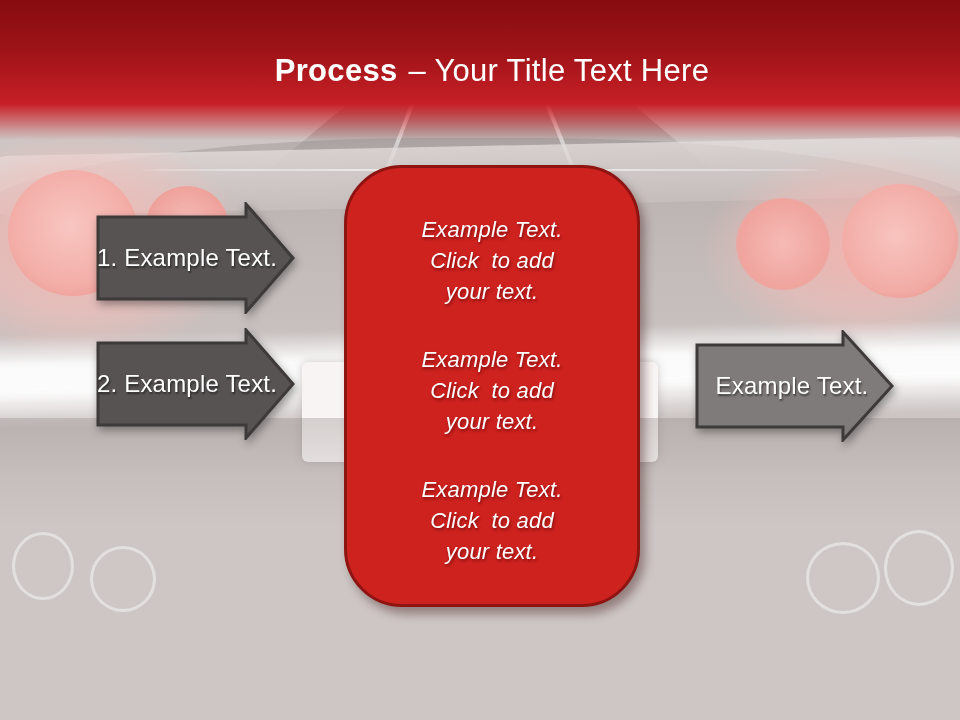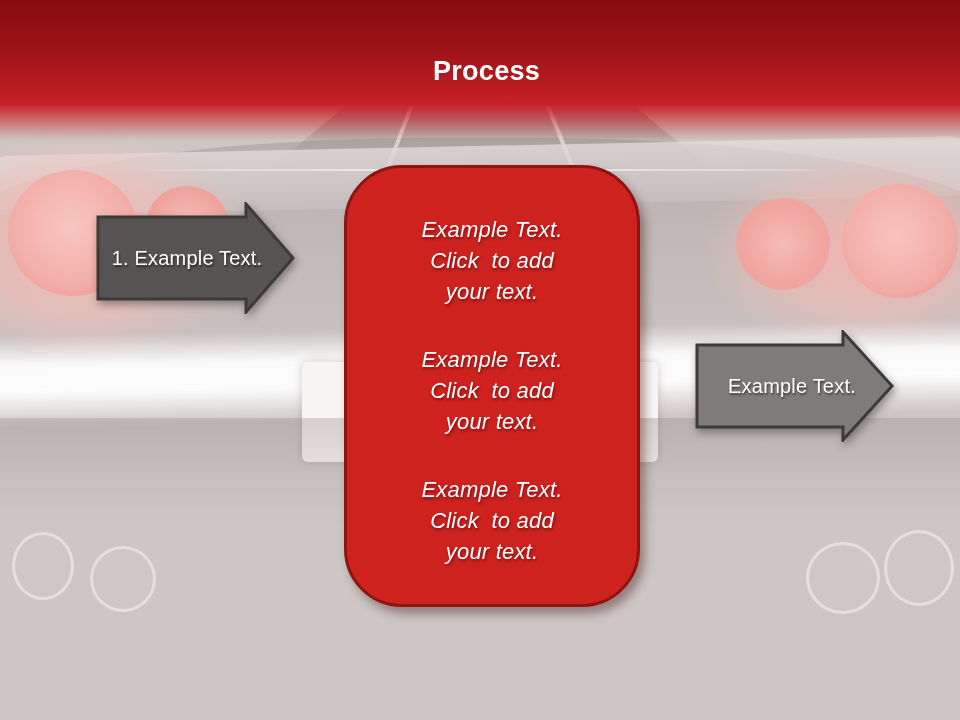--- a/index.html
+++ b/index.html
@@ -46,29 +46,29 @@
   .ex1{left:12px;top:532px;width:56px;height:62px;}
   .ex2{left:90px;top:546px;width:60px;height:60px;}
   .ex3{left:806px;top:542px;width:68px;height:66px;}
   .ex4{left:884px;top:530px;width:64px;height:70px;}
   
   .header{position:absolute;left:0;top:0;width:960px;height:142px;z-index:3;
     background:linear-gradient(180deg,#870c10 0%,#9d1317 35%,#bb1c22 62%,#c92129 76%,#c92129 100%);
     -webkit-mask-image:linear-gradient(180deg,#000 0px,#000 104px,rgba(0,0,0,0) 140px);
     mask-image:linear-gradient(180deg,#000 0px,#000 104px,rgba(0,0,0,0) 140px);}
   .title{position:absolute;left:0;right:0;top:48px;height:46px;display:flex;align-items:center;justify-content:center;
-    color:#fff;font-size:27px;letter-spacing:.3px;padding-left:24px;}
+    color:#fff;font-size:31px;letter-spacing:.3px;padding-left:24px;}
   .title .b{font-weight:700;margin-right:11px;}
   .title .r{font-weight:400;}
   
   .arrow{position:absolute;width:200px;height:112px;z-index:4;}
   .arrow svg{position:absolute;inset:0;width:100%;height:100%;
     filter:drop-shadow(2px 4px 4px rgba(40,40,40,.45));}
   .arrow .lbl{position:absolute;inset:0;display:flex;align-items:center;justify-content:center;
-    color:#fff;font-size:20px;letter-spacing:.2px;text-shadow:1px 2px 2px rgba(0,0,0,.5);}
+    color:#fff;font-size:24px;letter-spacing:.2px;text-shadow:1px 2px 2px rgba(0,0,0,.5);}
   .arrow.left .lbl{padding-right:18px;}
   .arrow.right .lbl{padding-right:6px;}
   .a1{left:96px;top:202px;} .a2{left:96px;top:328px;} .a3{left:96px;top:450px;}
   .ra{left:695px;top:330px;}
   
   .redbox{position:absolute;left:344px;top:165px;width:296px;height:442px;z-index:4;
     box-sizing:border-box;border-radius:58px;border:3px solid #8e1412;background:#ce221f;
     box-shadow:5px 7px 10px rgba(60,20,20,.4);
     display:flex;flex-direction:column;align-items:center;padding-top:46px;gap:37px;}
   .para{color:#fff;font-style:italic;font-size:22px;line-height:31px;text-align:center;
@@ -98,30 +98,37 @@
     <div class="under-shadow"></div>
     <div class="exhaust ex1"></div>
     <div class="exhaust ex2"></div>
     <div class="exhaust ex3"></div>
     <div class="exhaust ex4"></div>
   </div>
 
   <div class="header">
     <div class="title">
       <span class="b">Process</span>
+      <span class="r">– Your Title Text Here</span>
     </div>
   </div>
 
   <div class="arrow left a1">
     <svg viewBox="0 0 200 112" preserveAspectRatio="none">
       <polygon points="2,15 150,15 150,2 197,56 150,110 150,97 2,97" stroke="#3e3a39" stroke-width="3" stroke-linejoin="miter" fill="#575353"></polygon>
     </svg>
     <span class="lbl">1. Example Text.</span>
   </div>
 
+  <div class="arrow left a2">
+    <svg viewBox="0 0 200 112" preserveAspectRatio="none">
+      <polygon points="2,15 150,15 150,2 197,56 150,110 150,97 2,97" stroke="#3e3a39" stroke-width="3" stroke-linejoin="miter" fill="#575353"></polygon>
+    </svg>
+    <span class="lbl">2. Example Text.</span>
+  </div>
 
 
   <div class="redbox">
     <div class="para">
       <span>Example Text.</span>
       <span>Click  to add</span>
       <span>your text.</span>
     </div>
     <div class="para">
       <span>Example Text.</span>

